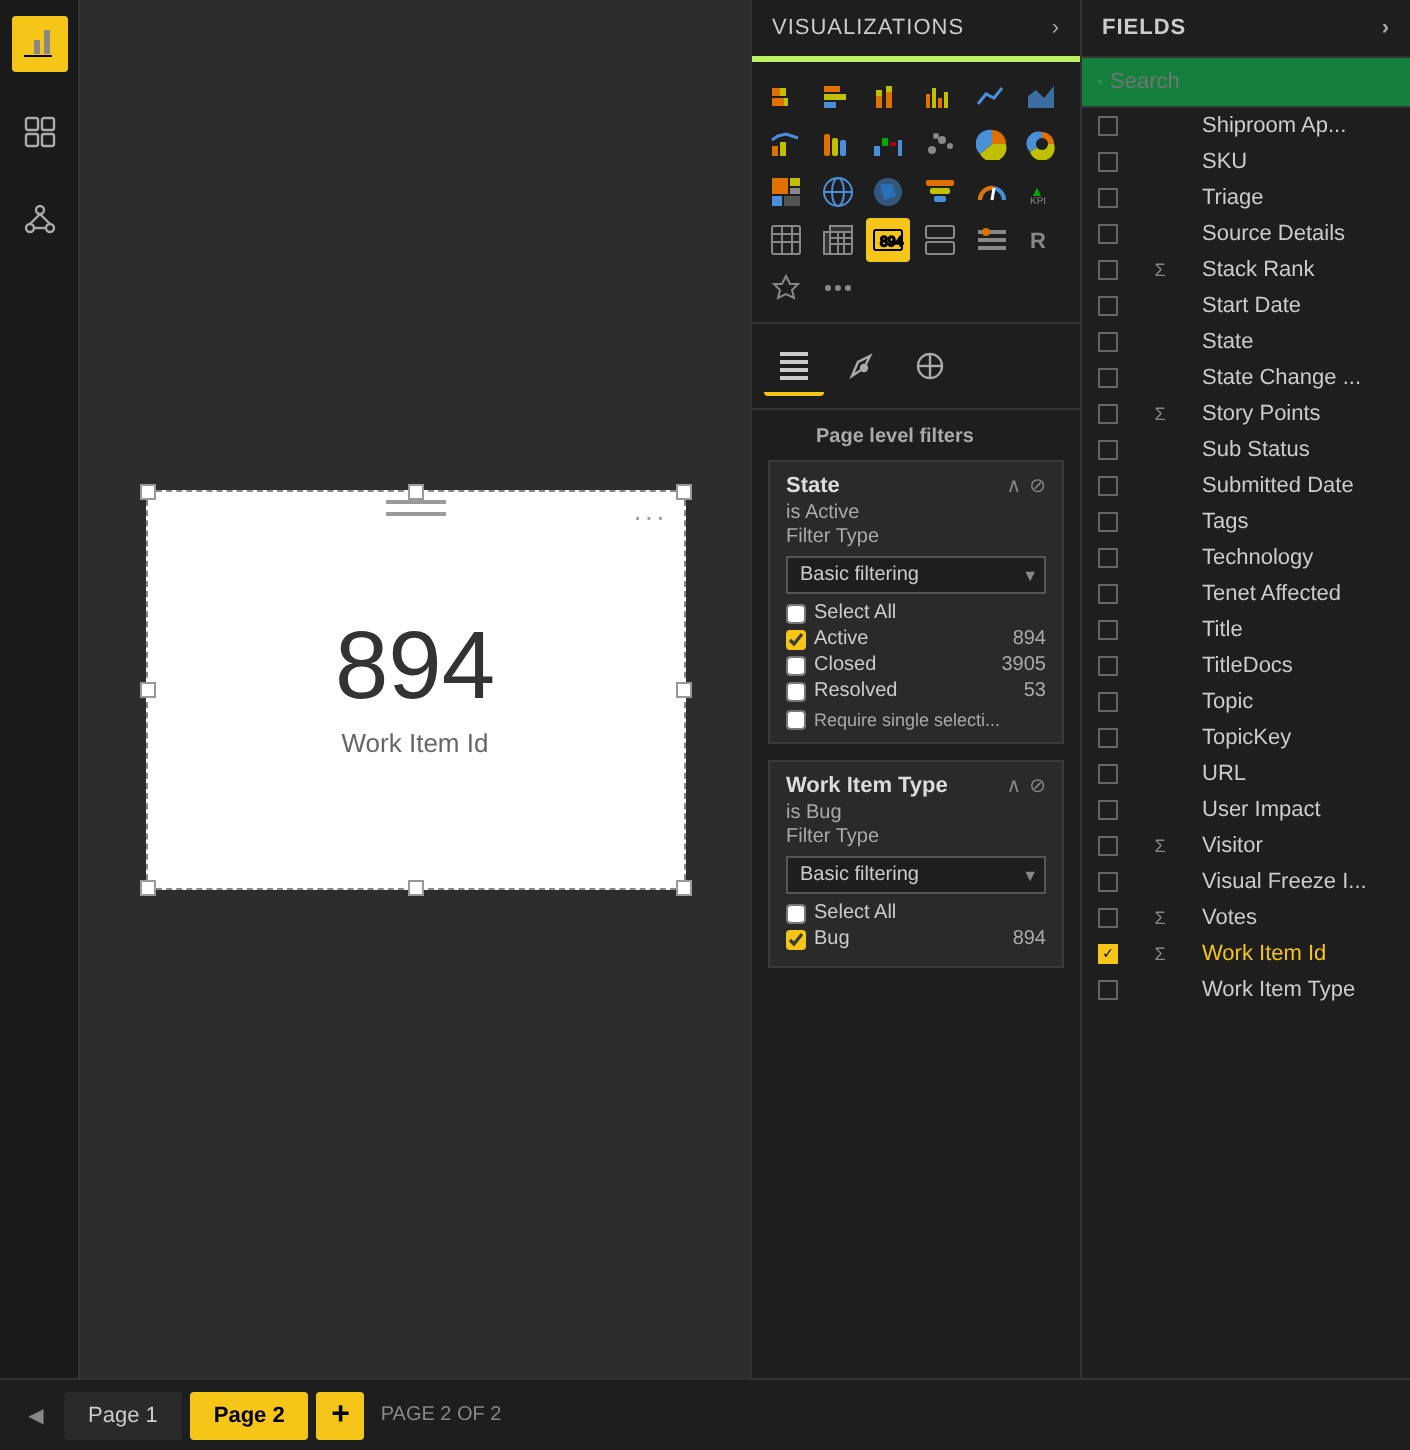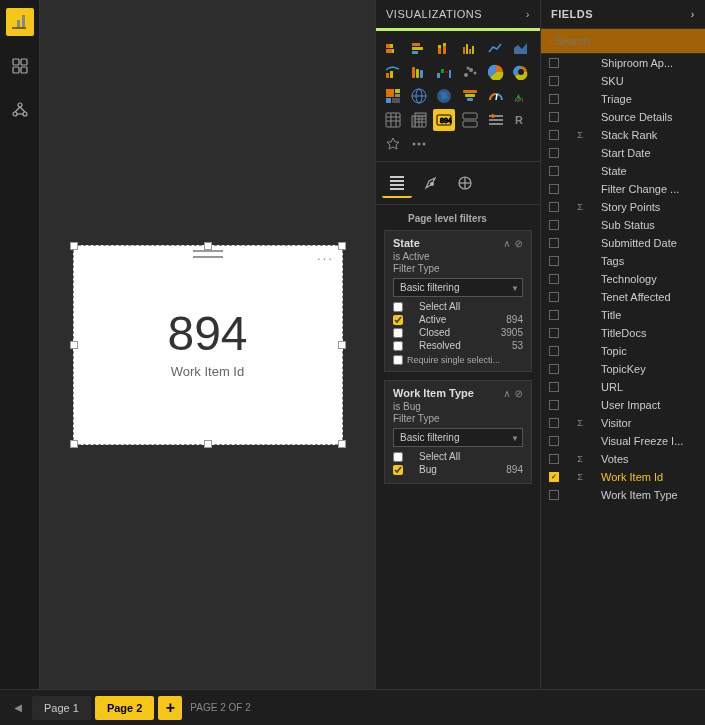--- a/index.html
+++ b/index.html
@@ -241,21 +241,21 @@
       right: 4px;
       top: 50%;
       transform: translateY(-50%);
       color: #888;
       font-size: 8px;
       pointer-events: none;
     }
     .filter-item {
       display: flex;
       align-items: center;
-      gap: 16px;
+      gap: 4px;
       margin: 2px 0;
       font-size: 10px;
     }
     .filter-item input[type=checkbox] {
       width: 10px;
       height: 10px;
       accent-color: #f5c518;
     }
     .filter-item-label { flex: 1; color: #ccc; }
     .filter-item-count { color: #aaa; }
@@ -291,21 +291,21 @@
       font-weight: 700;
       color: #ccc;
       letter-spacing: 0.5px;
     }
     .fields-search {
       padding: 6px 8px;
       border-bottom: 1px solid #333;
       display: flex;
       align-items: center;
       gap: 4px;
-      background: #a16207;
+      background: #15803d;
     }
     .fields-search input {
       background: transparent;
       border: none;
       outline: none;
       color: #ccc;
       font-size: 11px;
       flex: 1;
     }
     .fields-list {
@@ -797,21 +797,21 @@
           <span class="field-name">Start Date</span>
         </div>
         <div class="field-item">
           <div class="field-checkbox"></div>
           <span class="field-sigma"></span>
           <span class="field-name">State</span>
         </div>
         <div class="field-item">
           <div class="field-checkbox"></div>
           <span class="field-sigma"></span>
-          <span class="field-name">Filter Change ...</span>
+          <span class="field-name">State Change ...</span>
         </div>
         <div class="field-item">
           <div class="field-checkbox"></div>
           <span class="field-sigma">Σ</span>
           <span class="field-name">Story Points</span>
         </div>
         <div class="field-item">
           <div class="field-checkbox"></div>
           <span class="field-sigma"></span>
           <span class="field-name">Sub Status</span>

